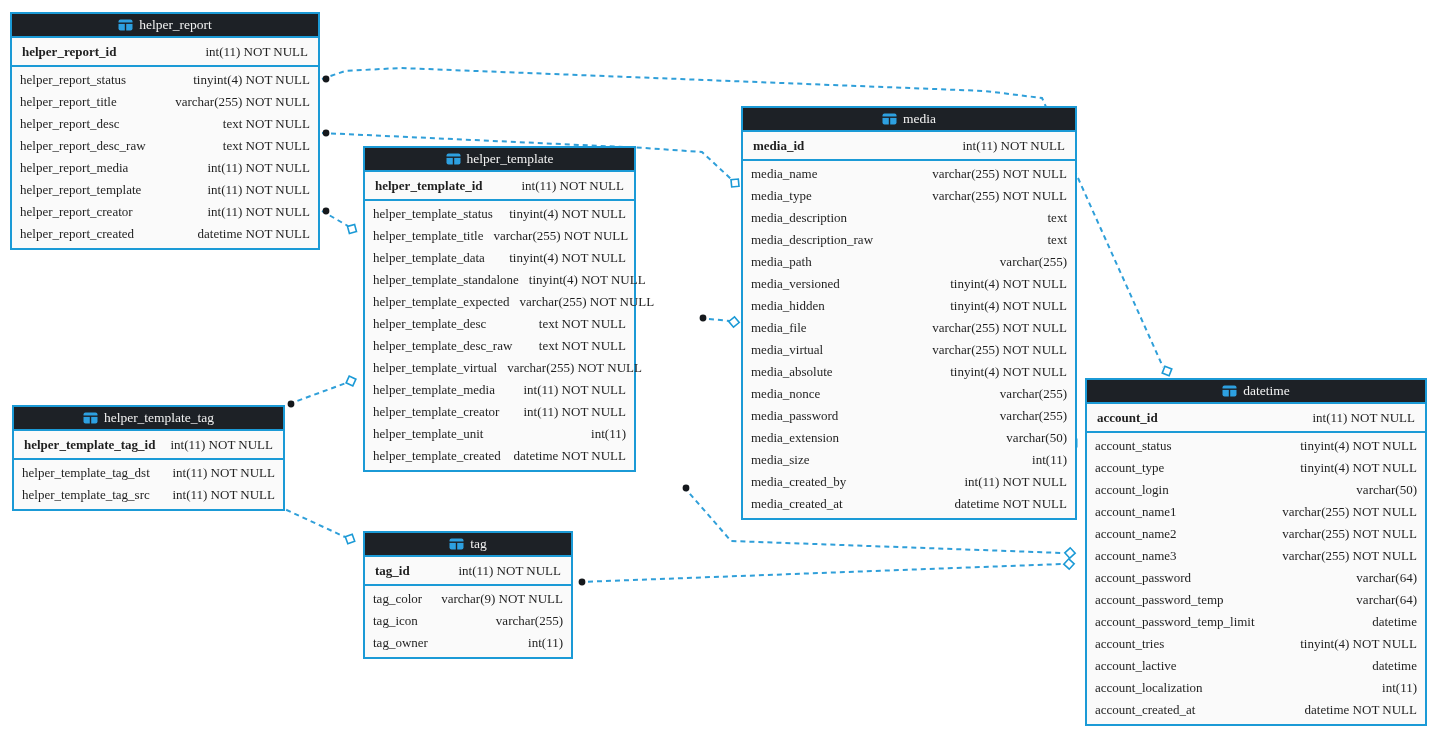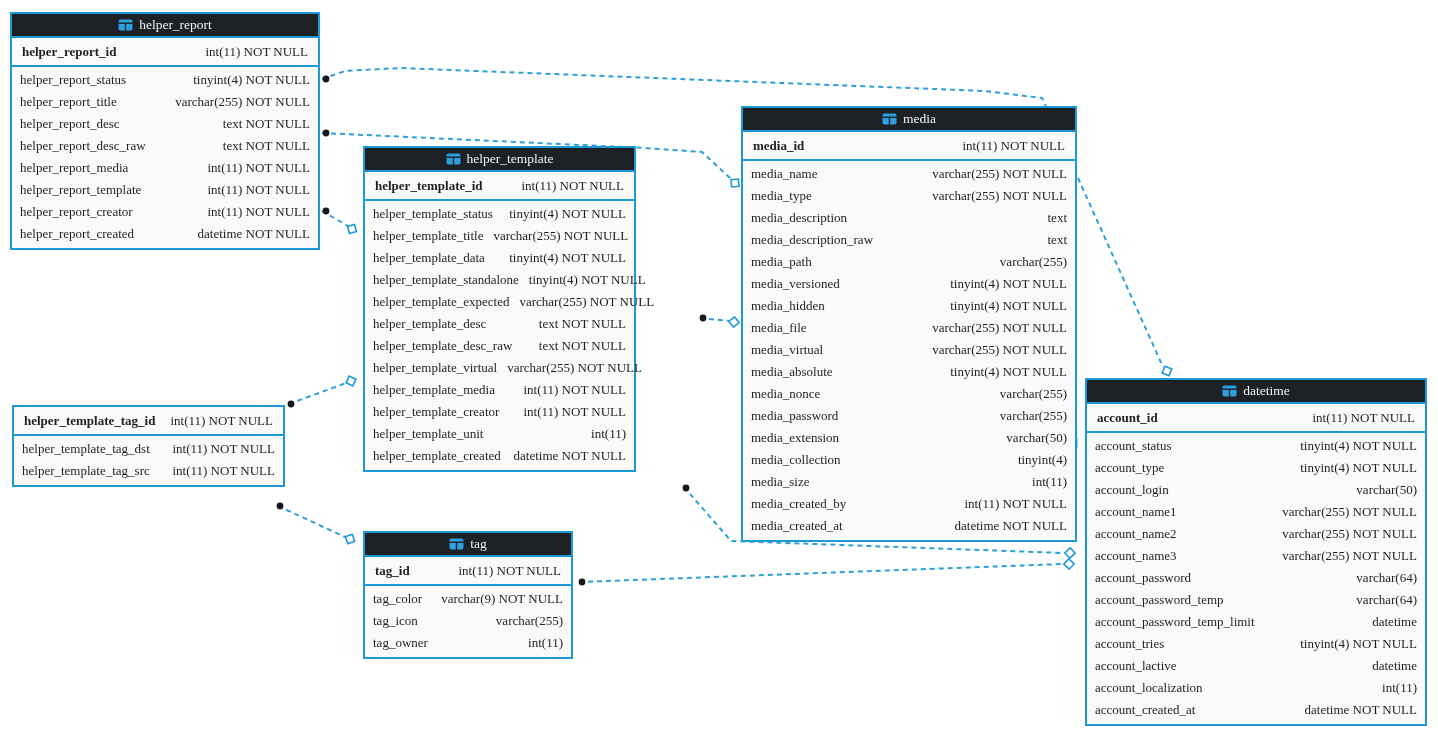--- a/index.html
+++ b/index.html
@@ -271,24 +271,20 @@
         </div>
         <div class="row col-row">
           <span class="c-name">media_password</span>
           <span class="c-type">varchar(255)</span>
         </div>
         <div class="row col-row">
           <span class="c-name">media_extension</span>
           <span class="c-type">varchar(50)</span>
         </div>
         <div class="row col-row">
-          <span class="c-name">media_collection</span>
-          <span class="c-type">tinyint(4)</span>
-        </div>
-        <div class="row col-row">
           <span class="c-name">media_size</span>
           <span class="c-type">int(11)</span>
         </div>
         <div class="row col-row">
           <span class="c-name">media_created_by</span>
           <span class="c-type">int(11) NOT NULL</span>
         </div>
         <div class="row col-row">
           <span class="c-name">media_created_at</span>
           <span class="c-type">datetime NOT NULL</span>
@@ -361,20 +357,30 @@
           <span class="c-name">account_localization</span>
           <span class="c-type">int(11)</span>
         </div>
         <div class="row col-row">
           <span class="c-name">account_created_at</span>
           <span class="c-type">datetime NOT NULL</span>
         </div>
       </div>
     </div>
     <div class="er-table" style="left: 12px; top: 405px; width: 273px;">
+      <div class="er-header">
+        <span class="tbl-icon">
+          <svg viewBox="0 0 15 12" width="15" height="12">
+            <rect x="0.5" y="0.5" width="14" height="11" rx="2" fill="#2da0e0"></rect>
+            <line x1="0" y1="4.2" x2="15" y2="4.2" stroke="#1d2126" stroke-width="1.4"></line>
+            <line x1="7.5" y1="4.2" x2="7.5" y2="12" stroke="#1d2126" stroke-width="1.4"></line>
+          </svg>
+        </span>
+        <span>helper_template_tag</span>
+      </div>
       <div class="pk-section">
         <div class="row pk-row">
           <span class="c-name">helper_template_tag_id</span>
           <span class="c-type">int(11) NOT NULL</span>
         </div>
       </div>
       <div class="cols-section">
         <div class="row col-row">
           <span class="c-name">helper_template_tag_dst</span>
           <span class="c-type">int(11) NOT NULL</span>

